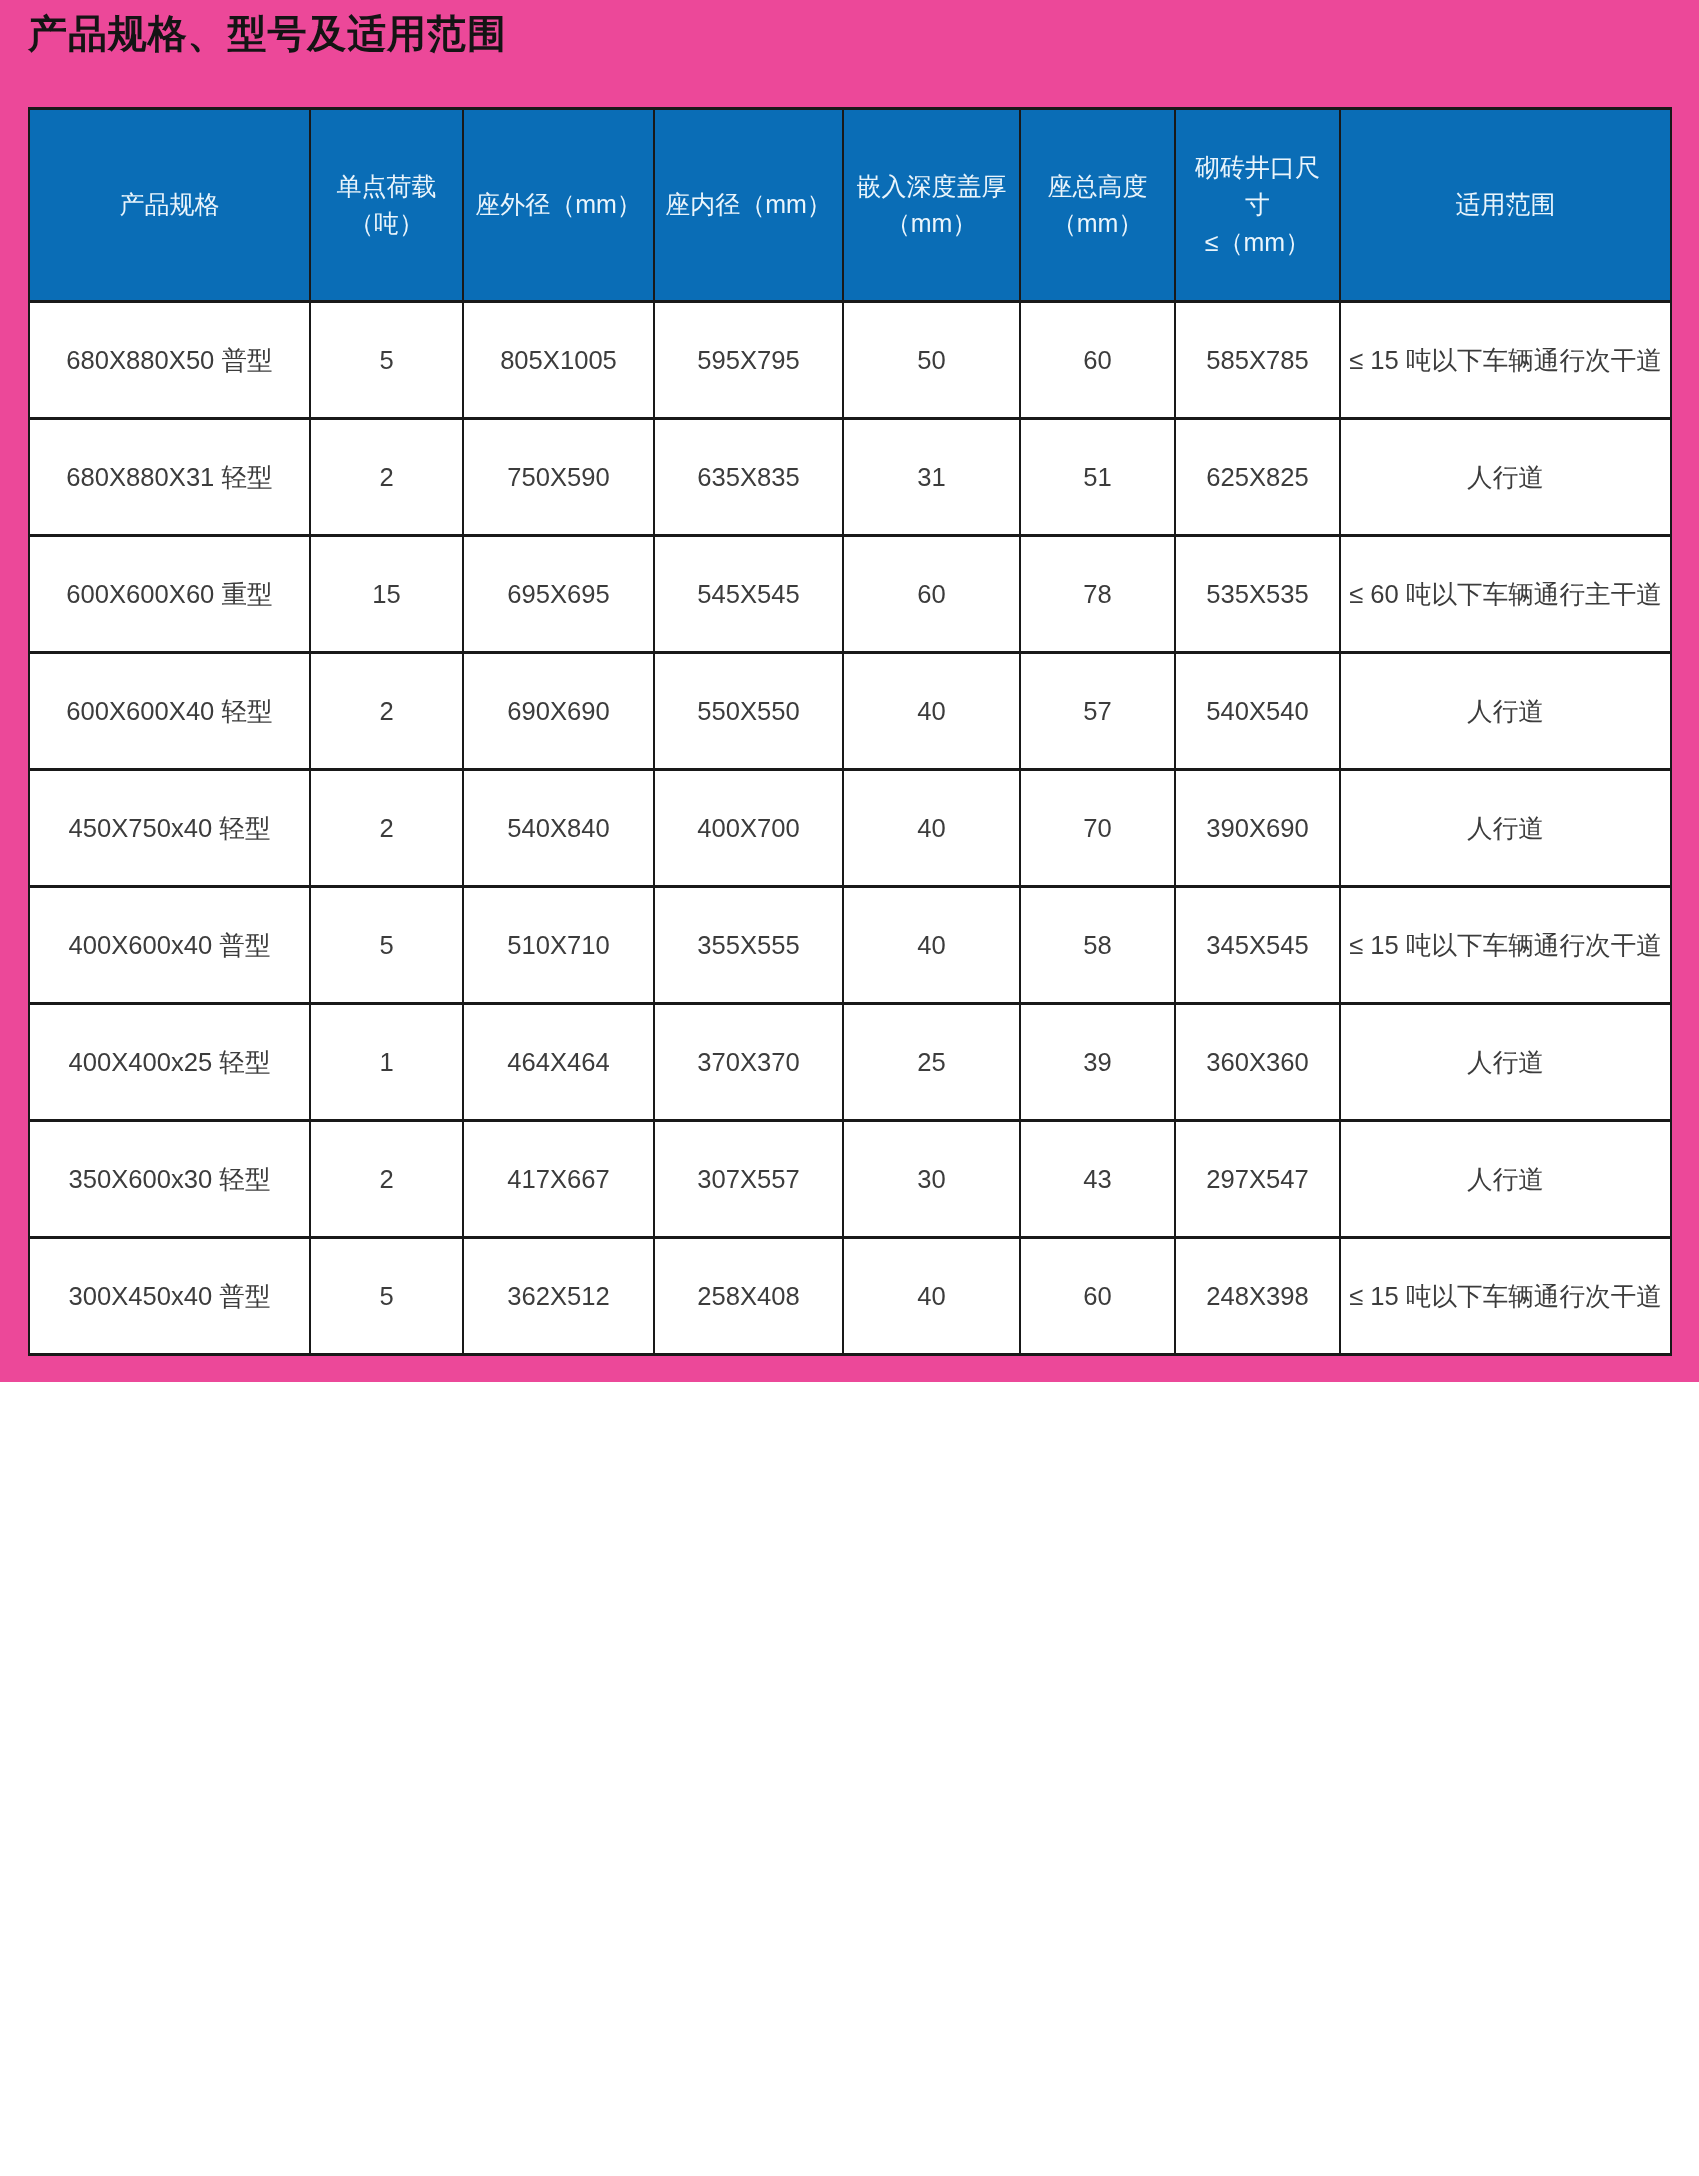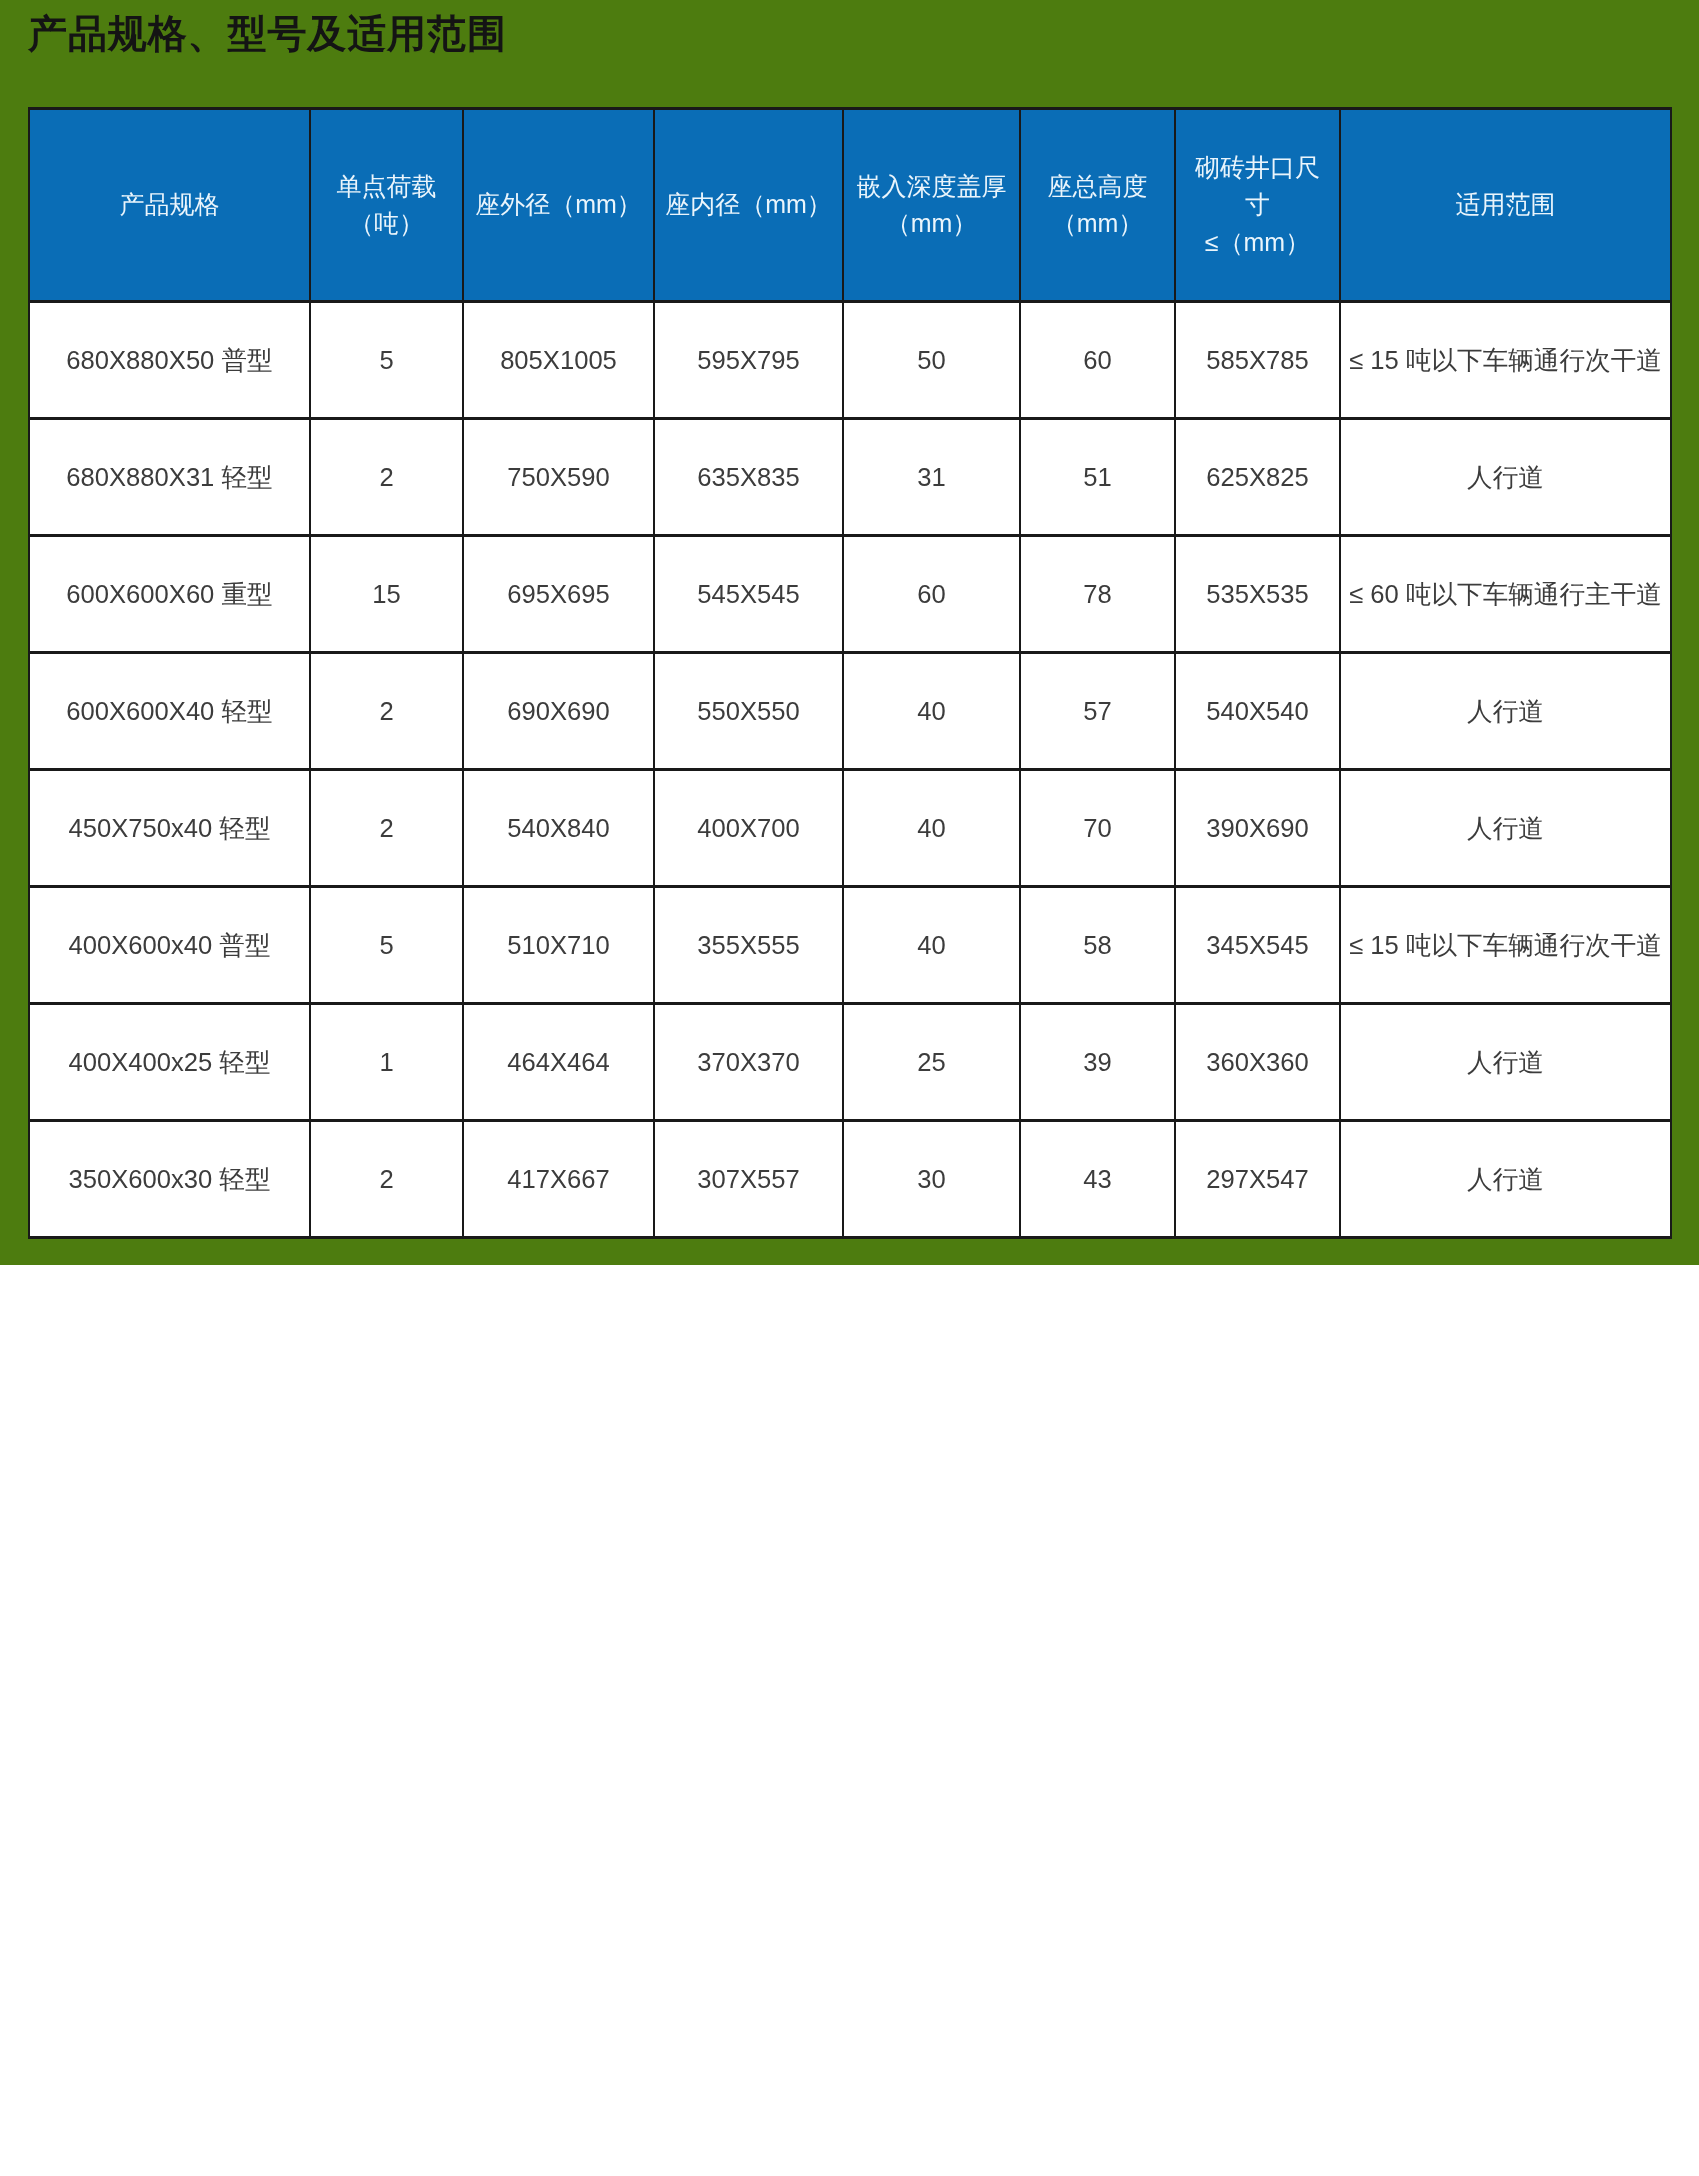--- a/index.html
+++ b/index.html
@@ -5,21 +5,21 @@
   html, body {
     margin: 0;
     padding: 0;
     background: #ffffff;
     font-family: "Liberation Sans", "DejaVu Sans", sans-serif;
   }
   .page {
     width: 1699px;
     box-sizing: border-box;
     padding: 8.5px 28px 25.6px 28px;
-    background: #4d7c0f;
+    background: #ec4899;
   }
   .page-title {
     margin: 0 0 48px 0;
     font-size: 39px;
     font-weight: 700;
     color: #141414;
     letter-spacing: 0.9px;
     line-height: 1.3;
   }
   table.spec-table {
@@ -164,17 +164,27 @@
         <tr>
       <td>350X600x30 轻型</td>
       <td>2</td>
       <td>417X667</td>
       <td>307X557</td>
       <td>30</td>
       <td>43</td>
       <td>297X547</td>
       <td>人行道</td>
     </tr>
+        <tr>
+      <td>300X450x40 普型</td>
+      <td>5</td>
+      <td>362X512</td>
+      <td>258X408</td>
+      <td>40</td>
+      <td>60</td>
+      <td>248X398</td>
+      <td>≤ 15 吨以下车辆通行次干道</td>
+    </tr>
       </tbody>
   </table>
 
 </div>
 
 
 </body></html>

